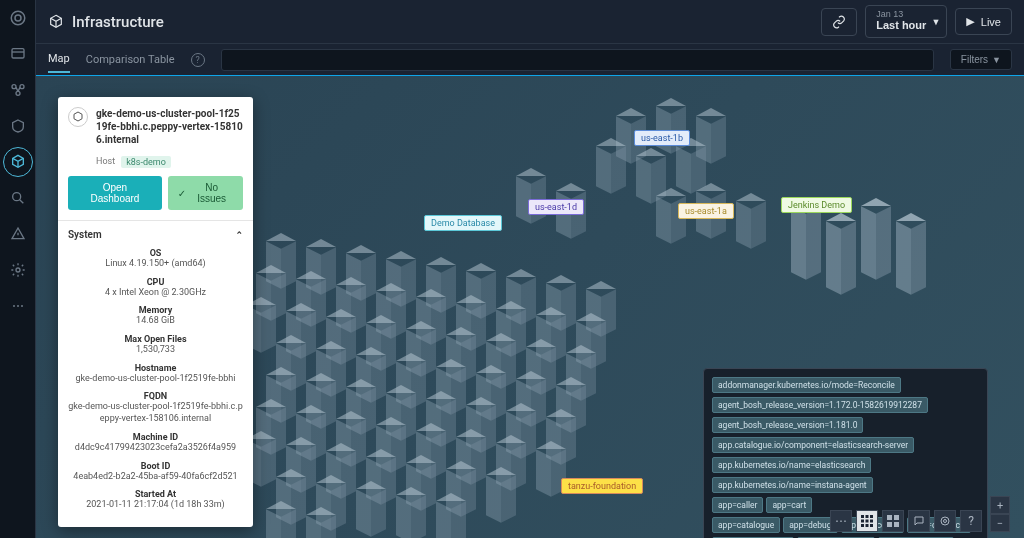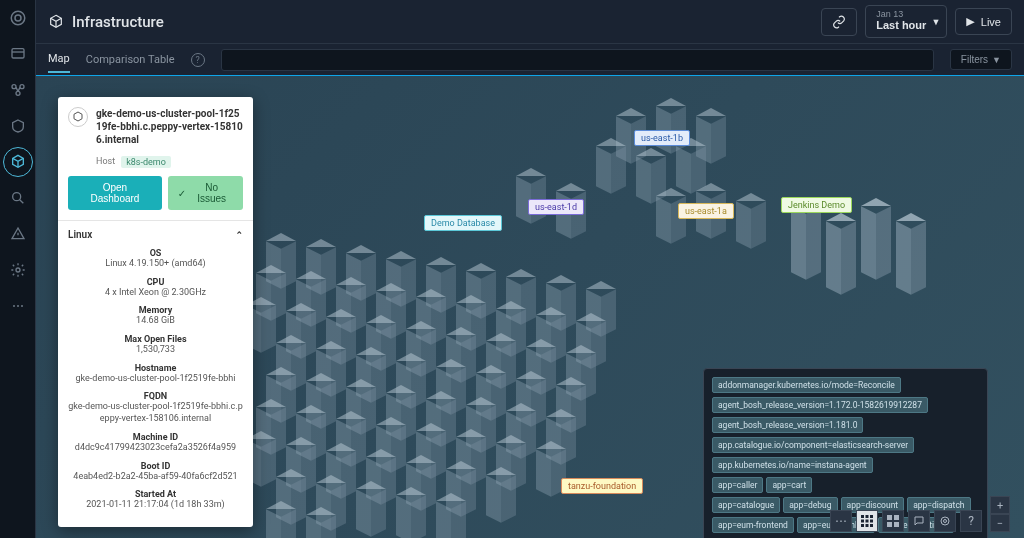--- a/index.html
+++ b/index.html
@@ -770,35 +770,38 @@
             <div class="left"></div>
             <div class="right"></div>
           </div>
         </div>
 
       <div class="region-label" style="left:598px;top:54px;border-color:#5b8bd8;background:#e3ecfa;color:#2a5aa8">us-east-1b</div>
       <div class="region-label" style="left:492px;top:123px;border-color:#7a6bd8;background:#ece8fa;color:#4a3aa8">us-east-1d</div>
       <div class="region-label" style="left:642px;top:127px;border-color:#d8b85b;background:#faf3e3;color:#a88a2a">us-east-1a</div>
       <div class="region-label" style="left:745px;top:121px;border-color:#9bd85b;background:#effae3;color:#5a8a2a">Jenkins Demo</div>
       <div class="region-label" style="left:388px;top:139px;border-color:#5bc8d8;background:#e3f7fa;color:#2a8aa8">Demo Database</div>
-      <div class="region-label" style="left:525px;top:402px;border-color:#d88a5b;background:#fef9c3;color:#a85a2a">tanzu-foundation</div>
+      <div class="region-label" style="left:525px;top:402px;border-color:#d88a5b;background:#fde047;color:#a85a2a">tanzu-foundation</div>
 
       <div class="tags-panel" id="tags-panel">
 
         <div class="tag-row">
             <span class="tag-chip">addonmanager.kubernetes.io/mode=Reconcile</span>
           </div>
           <div class="tag-row">
             <span class="tag-chip">agent_bosh_release_version=1.172.0-1582619912287</span>
           </div>
           <div class="tag-row">
             <span class="tag-chip">agent_bosh_release_version=1.181.0</span>
           </div>
           <div class="tag-row">
             <span class="tag-chip">app.catalogue.io/component=elasticsearch-server</span>
+          </div>
+          <div class="tag-row">
+            <span class="tag-chip">app.kubernetes.io/name=elasticsearch</span>
           </div>
           <div class="tag-row">
             <span class="tag-chip">app.kubernetes.io/name=instana-agent</span>
           </div>
           <div class="tag-row">
             <span class="tag-chip">app=caller</span>
             <span class="tag-chip">app=cart</span>
           </div>
           <div class="tag-row">
             <span class="tag-chip">app=catalogue</span>
@@ -872,21 +875,21 @@
   </div>
   <div class="dp-buttons">
     <button class="btn-primary">Open Dashboard</button>
     <button class="btn-success">
       <span>✓</span>
       <span>No Issues</span>
     </button>
   </div>
   <div class="dp-section">
     <div class="dp-section-h">
-      <span>Linux</span>
+      <span>System</span>
       <span class="chev">⌃</span>
     </div>
     <div class="dp-section-body">
       <div class="dp-field">
           <div class="dp-label">OS</div>
           <div class="dp-value">Linux 4.19.150+ (amd64)</div>
         </div>
       <div class="dp-field">
           <div class="dp-label">CPU</div>
           <div class="dp-value">4 x Intel Xeon @ 2.30GHz</div>

